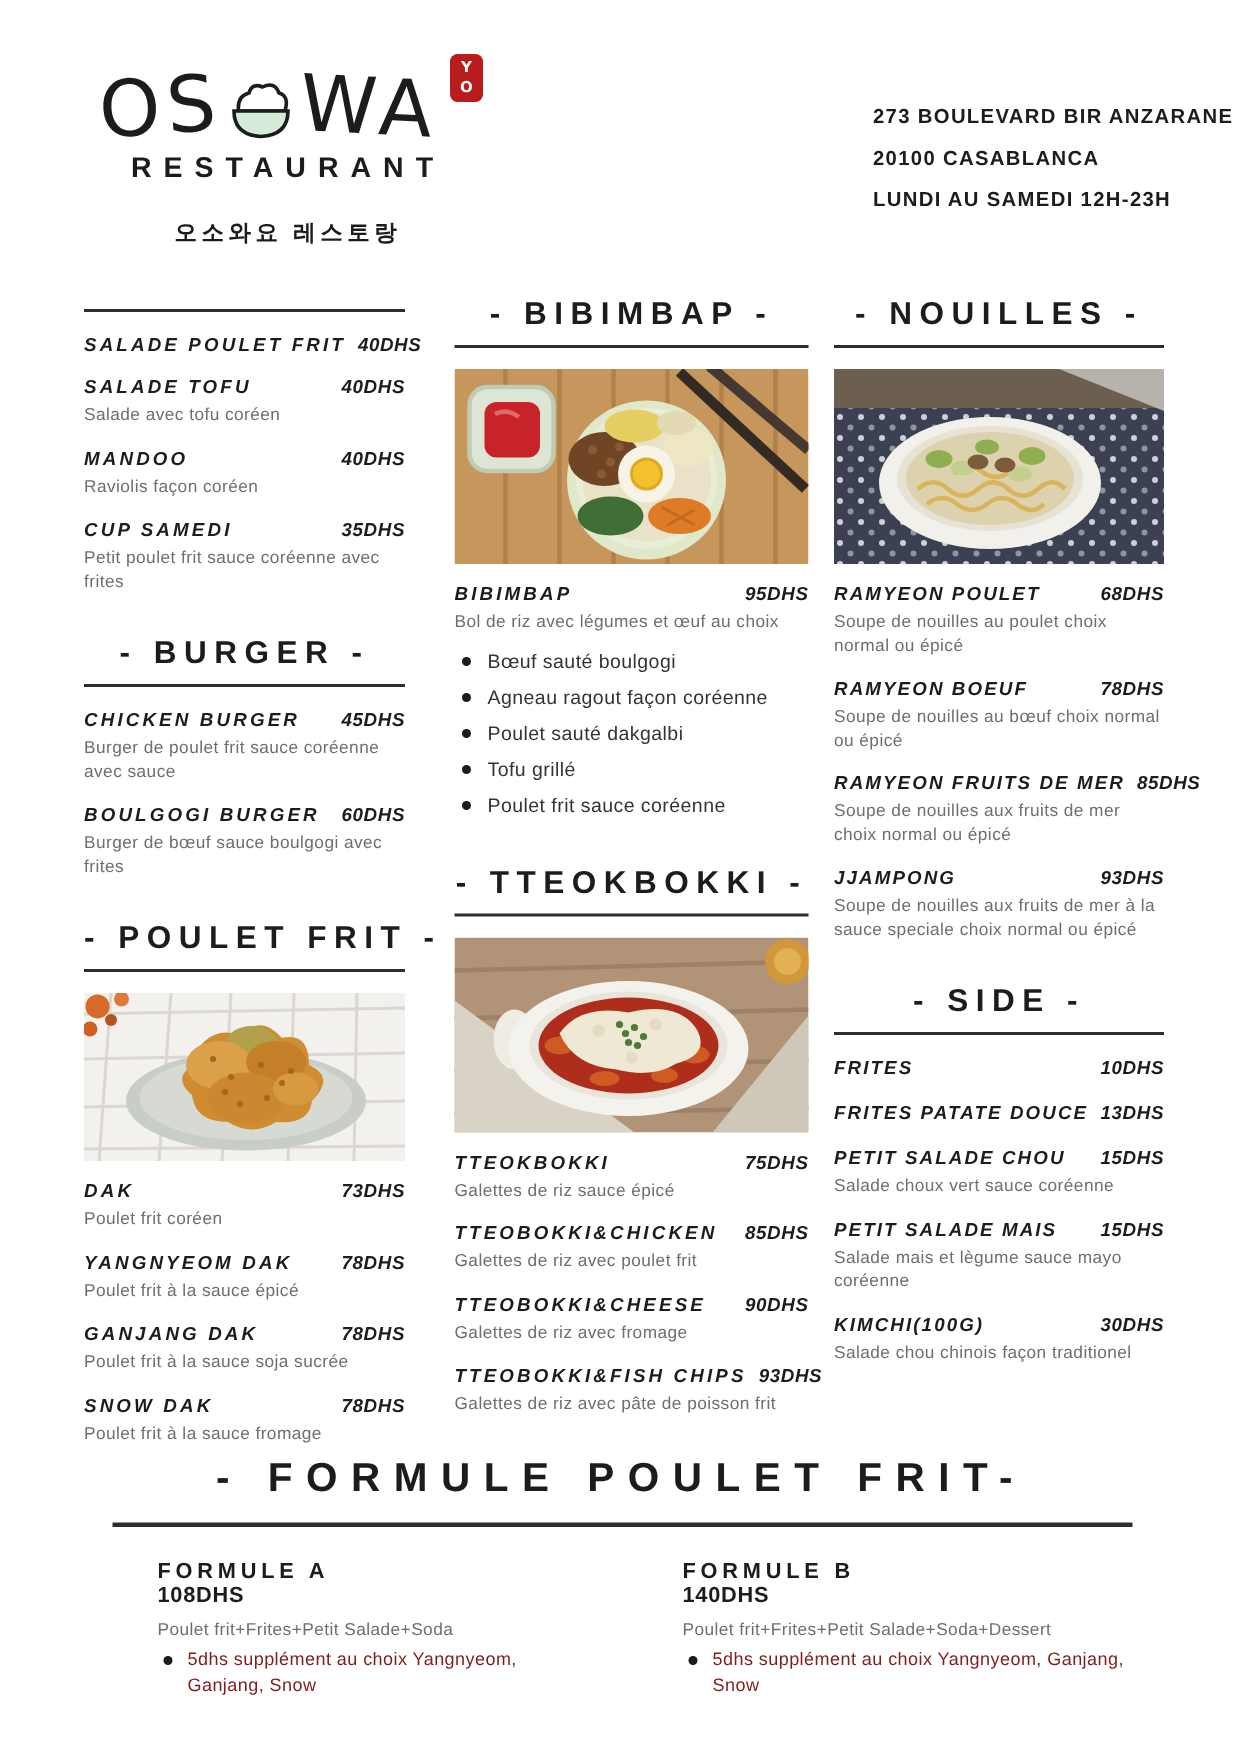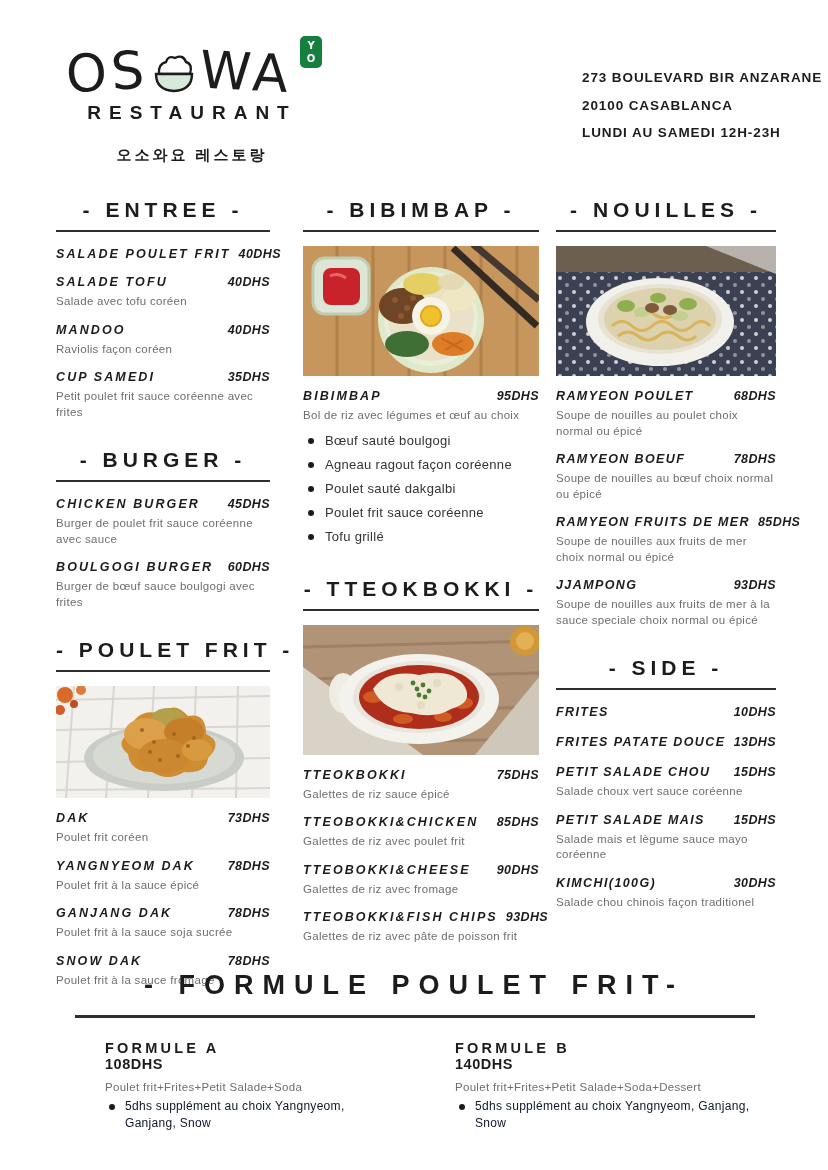--- a/index.html
+++ b/index.html
@@ -14,21 +14,21 @@
   .logo-word {
     display:flex; align-items:center; justify-content:center; gap:2px;
     font-family:"DejaVu Sans", sans-serif; font-size:52px; font-weight:400;
     letter-spacing:4px; line-height:1; position:relative; padding-right:26px;
   }
   .logo-word .name-left  { display:inline-block; transform:rotate(-4deg); }
   .logo-word .name-right { display:inline-block; transform:rotate(3deg); }
   .logo-bowl { width:46px; height:46px; margin:0 1px; transform:translateY(2px); }
   .logo-badge {
     position:absolute; right:-2px; top:-10px; width:14px;
-    background:#15803d; color:#ffffff; font-size:10px; font-weight:bold;
+    background:#b91c1c; color:#ffffff; font-size:10px; font-weight:bold;
     text-align:center; border-radius:5px; padding:4px 4px 3px; line-height:1.25;
     word-break:break-all; letter-spacing:0;
   }
   .logo-sub { font-size:19px; font-weight:bold; letter-spacing:8px; margin-top:4px; white-space:nowrap; }
   .logo-kr  { font-size:15px; font-weight:bold; letter-spacing:3px; margin-top:22px; }
 
   .address {
     position:absolute; left:582px; top:64px;
     font-weight:bold; font-size:13.5px; letter-spacing:0.9px;
     line-height:2.05; white-space:nowrap;
@@ -79,21 +79,21 @@
   }
   .formule-rule { border-top:3px solid #2e2e2e; margin:14px 73px 0 75px; }
   .fblock { position:absolute; top:70px; }
   .fblock-a { left:105px; width:250px; }
   .fblock-b { left:455px; width:320px; }
   .frow { display:flex; justify-content:space-between; align-items:baseline;flex-direction:column; }
   .fname  { font-weight:bold; font-size:14.5px; letter-spacing:3.2px; }
   .fprice { font-weight:bold; font-size:14.5px; letter-spacing:0.5px; }
   .fdesc  { margin:7px 0 0; color:#6e6e6e; font-size:11.5px; letter-spacing:0.3px; line-height:1.4; }
   .fbullet {
-    position:relative; margin-top:3px; padding-left:20px; color:#0f172a;
+    position:relative; margin-top:3px; padding-left:20px; color:#7f1d1d;
     font-size:12px; letter-spacing:0.3px; line-height:1.45;
   }
   .fbullet::before {
     content:""; position:absolute; left:4px; top:6px;
     width:6px; height:6px; background:#1c1c1c; border-radius:50%;
   }
 </style>
 </head>
 <body>
 
@@ -115,21 +115,20 @@
 
   <div class="address">
     <div>273 BOULEVARD BIR ANZARANE</div>
     <div>20100 CASABLANCA</div>
     <div>LUNDI AU SAMEDI 12H-23H</div>
   </div>
 
   <div class="col col1">
 
     <div class="sec">
-      <h2 class="sec-title">- ENTREE -</h2>
       <div class="rule"></div>
       <div class="item">
         <div class="irow">
             <span class="iname">SALADE POULET FRIT</span>
             <span class="iprice">40DHS</span>
           </div>
 
       </div>
       <div class="item">
         <div class="irow">
@@ -288,22 +287,22 @@
       <div class="item">
         <div class="irow">
             <span class="iname">BIBIMBAP</span>
             <span class="iprice">95DHS</span>
           </div>
         <p class="idesc">Bol de riz avec légumes et œuf au choix</p>
         <ul class="bullets">
           <li>Bœuf sauté boulgogi</li>
           <li>Agneau ragout façon coréenne</li>
           <li>Poulet sauté dakgalbi</li>
+          <li>Tofu grillé</li>
           <li>Poulet frit sauce coréenne</li>
-          <li>Tofu grillé</li>
         </ul>
       </div>
     </div>
 
     <div class="sec">
       <h2 class="sec-title">- TTEOKBOKKI -</h2>
       <div class="rule"></div>
       <svg class="photo" width="236" height="130" viewBox="0 0 236 130">
         <rect width="236" height="130" fill="#b19478"></rect>
         <g stroke="#9d8066" stroke-width="3">

